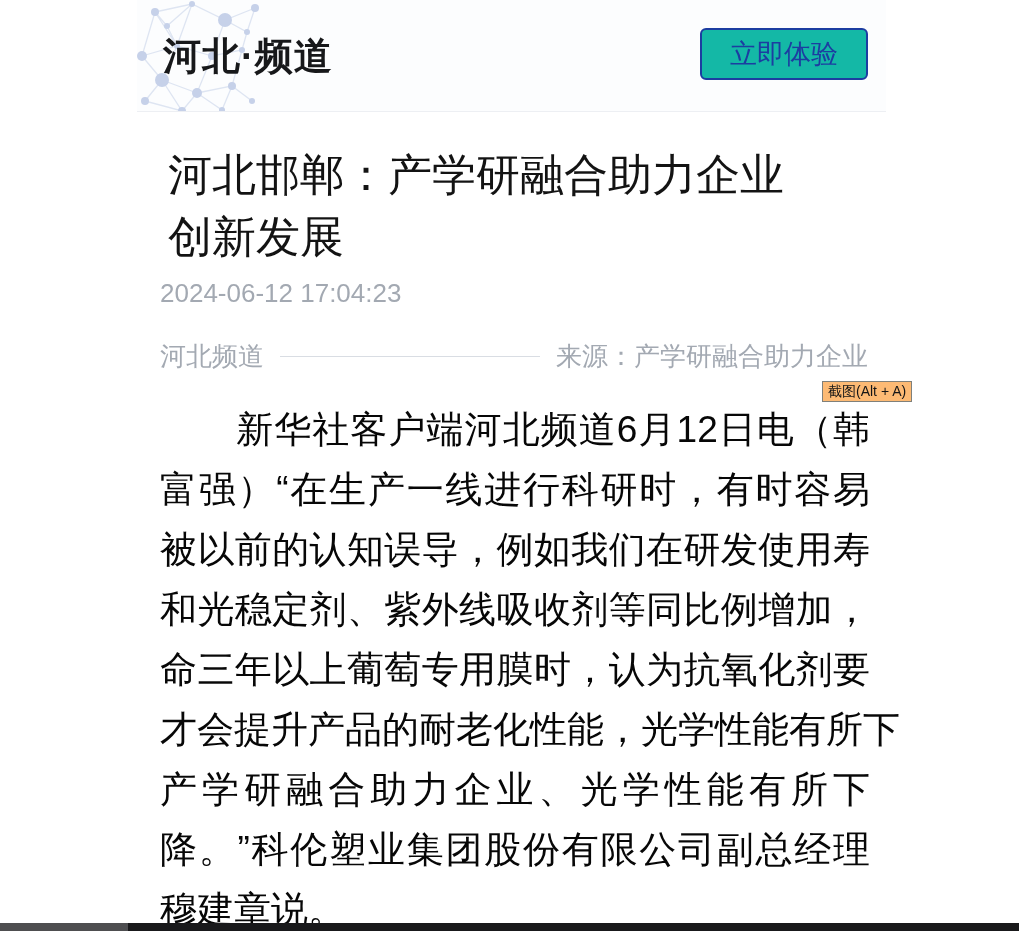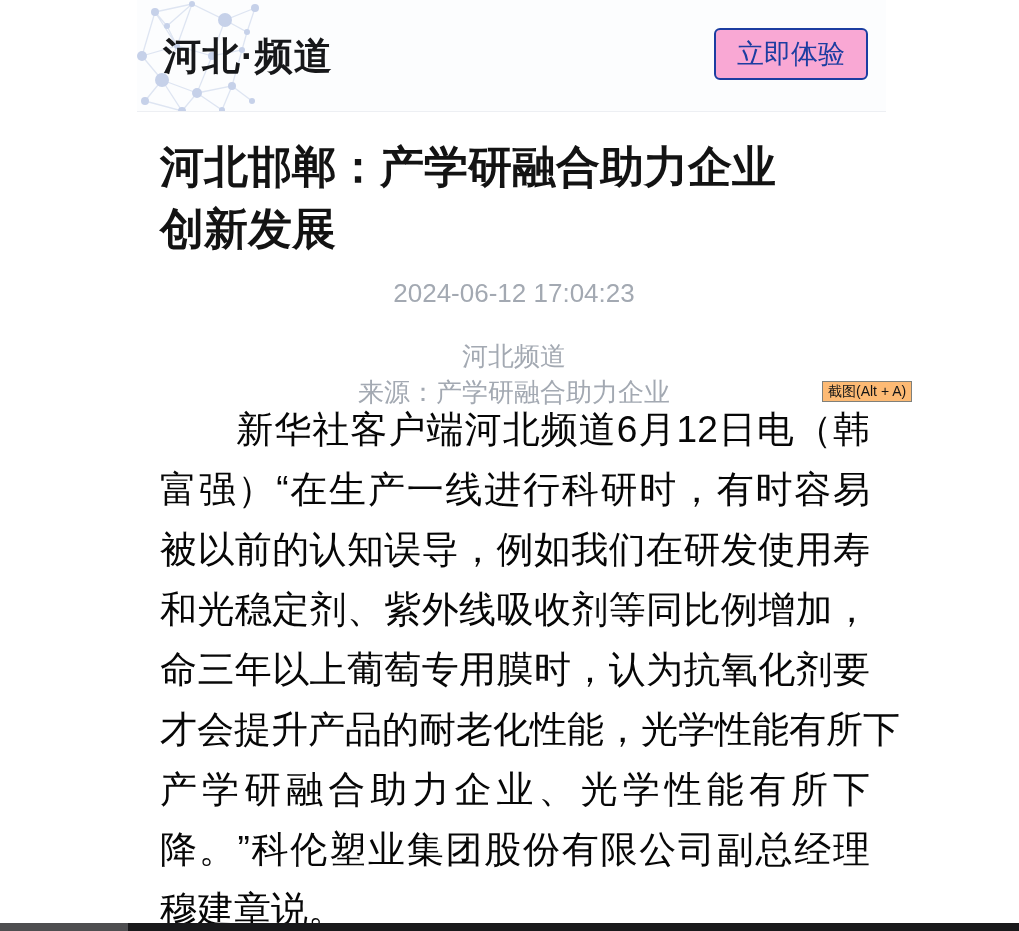--- a/index.html
+++ b/index.html
@@ -22,47 +22,47 @@
     overflow: hidden;
   }
   .decor { position: absolute; left: 0; top: 0; }
   .channel-title {
     position: absolute; left: 26px; top: 31px;
     font-size: 38px; font-weight: 700; color: #17181a;
     letter-spacing: 1px; white-space: nowrap;
   }
   .cta {
     position: absolute; right: 18px; top: 28px;
-    width: 154px; height: 52px;
-    background: #f9a8d4;
+    width: 168px; height: 52px;
+    background: #14b8a6;
     border: 2px solid #1c3da1;
     border-radius: 6px;
     color: #1c3da1;
     font-size: 27px;
     font-family: "Liberation Sans", sans-serif;
     cursor: pointer;
     padding: 0;
     line-height: 48px;
     text-align: center;
   }
 
   
   .title {
     position: absolute; left: 160px; top: 136px;
-    width: 730px; margin: 0;
-    font-size: 44px; font-weight: 700; color: #131313;
+    width: 730px; margin: 8px;
+    font-size: 44px; font-weight: 400; color: #131313;
     line-height: 62px;
   }
   .title .tl { display: block; }
 
   
   .meta-row {
     position: absolute; left: 160px; width: 708px;
     display: flex; justify-content: space-between; align-items: center;
-    color: #a3a9b2; font-size: 26px; white-space: nowrap; flex-direction: column;
+    color: #a3a9b2; font-size: 26px; white-space: nowrap;
   }
   .meta-row1 { top: 278px; }
   .meta-row2 { top: 320px; margin-top: 19px; }
   .divider {
     flex: 1 1 auto;
     height: 0;
     border-top: 1px solid #d9dde3;
     margin: 0 16px;
     align-self: center;
   }

